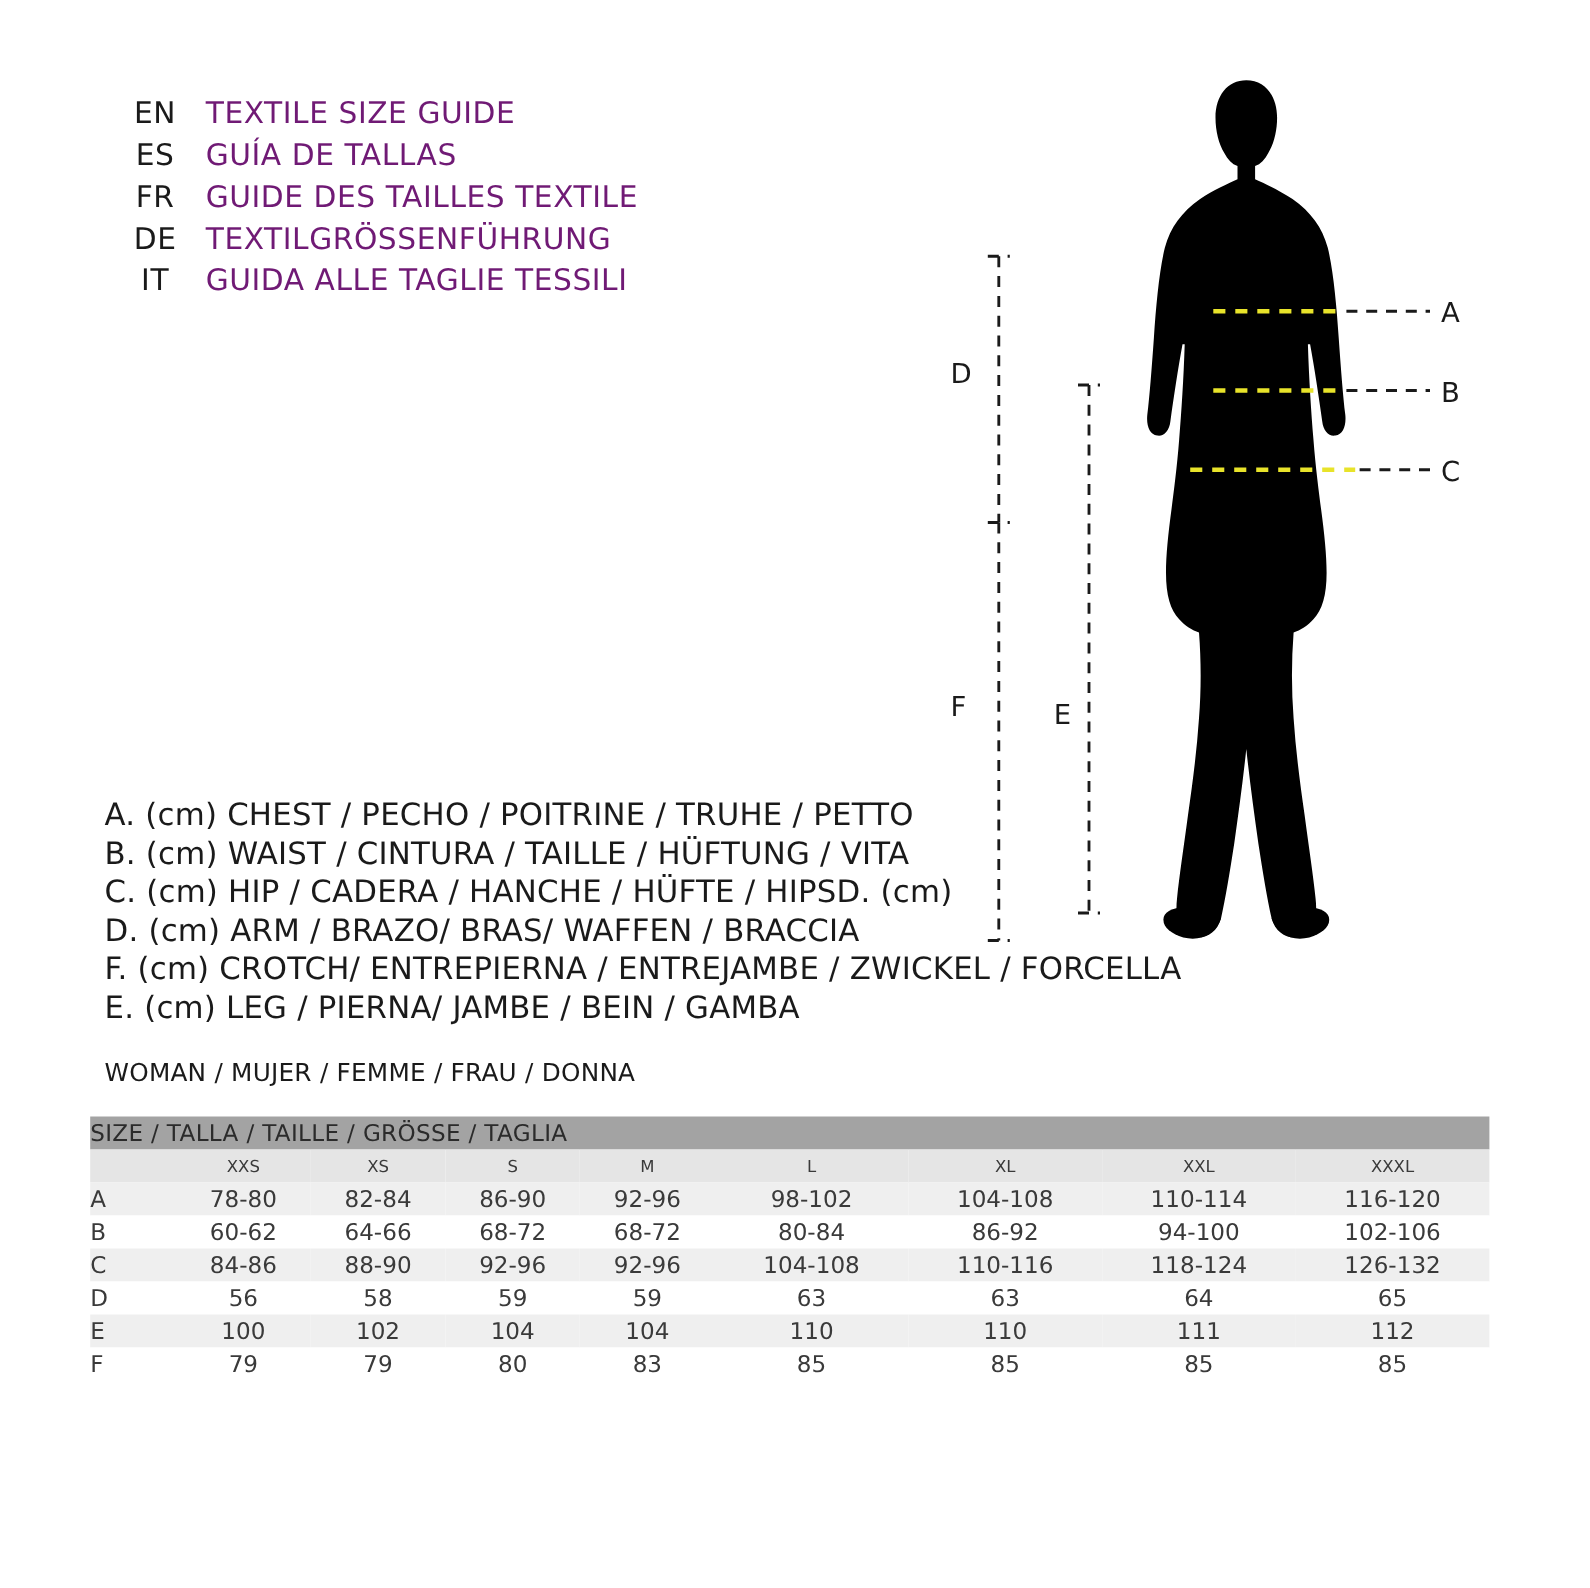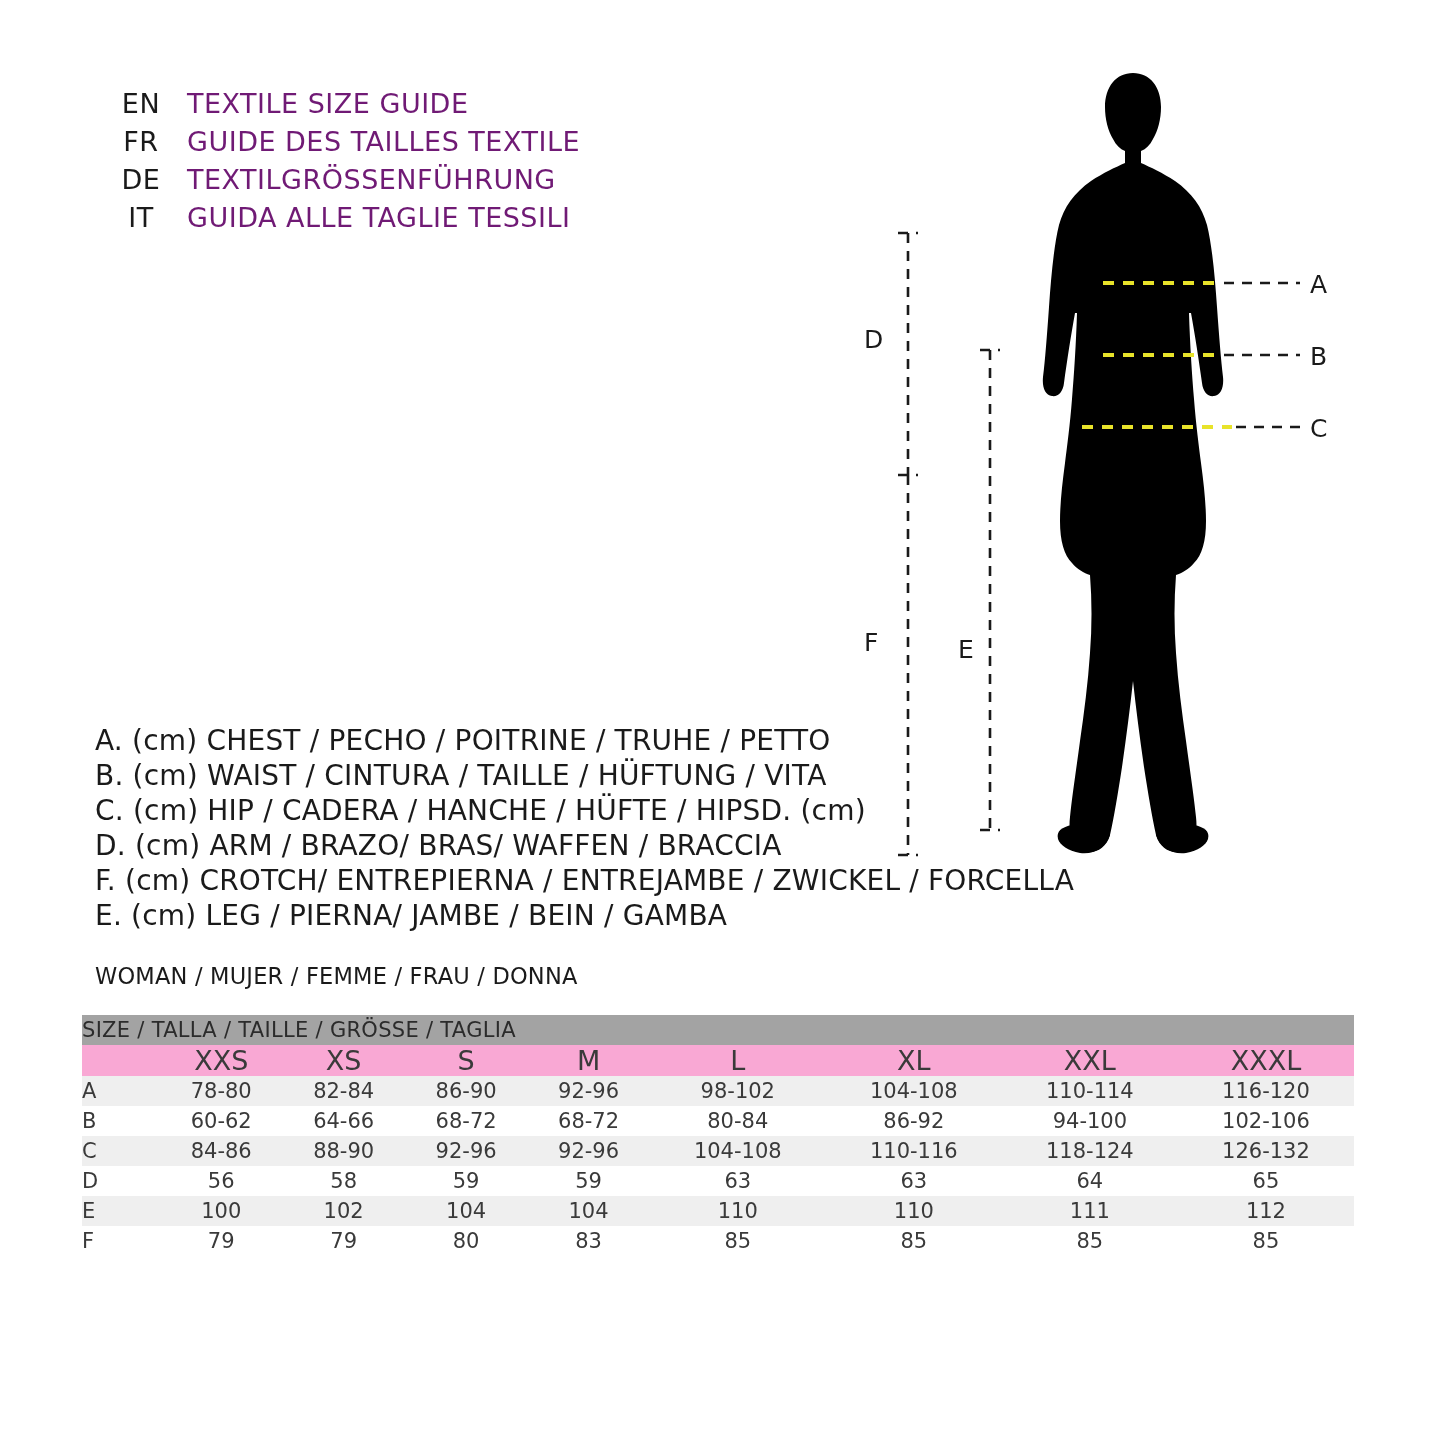--- a/index.html
+++ b/index.html
@@ -84,24 +84,24 @@
   }
   .hdr-row td {
     background: #a3a3a3;
     color: #2b2b2b;
     font-size: 21px;
     height: 34px;
     padding-left: 16px;
     letter-spacing: 0.3px;
   }
   .sizes-row td {
-    background: #f9a8d4;
+    background: #e5e5e5;
     text-align: center;
     height: 40px;
-    font-size: 27px;
+    font-size: 15px;
     color: #3a3a3a;
   }
   .sizes-row td.rowlabel { text-align: left; }
   .data-row td {
     text-align: center;
     height: 32px;
   }
   .data-row.alt td { background: #efefef; }
   .data-row.plain td { background: #ffffff; }
   td.rowlabel {
@@ -127,20 +127,24 @@
     color: #1a1a1a;
   }
 </style>
 </head>
 <body>
 
 <div class="titles">
   <div class="title-row">
     <span class="title-lang">EN</span>
     <span class="title-text">TEXTILE SIZE GUIDE</span>
+  </div>
+  <div class="title-row">
+    <span class="title-lang">ES</span>
+    <span class="title-text">GUÍA DE TALLAS</span>
   </div>
   <div class="title-row">
     <span class="title-lang">FR</span>
     <span class="title-text">GUIDE DES TAILLES TEXTILE</span>
   </div>
   <div class="title-row">
     <span class="title-lang">DE</span>
     <span class="title-text">TEXTILGRÖSSENFÜHRUNG</span>
   </div>
   <div class="title-row">

